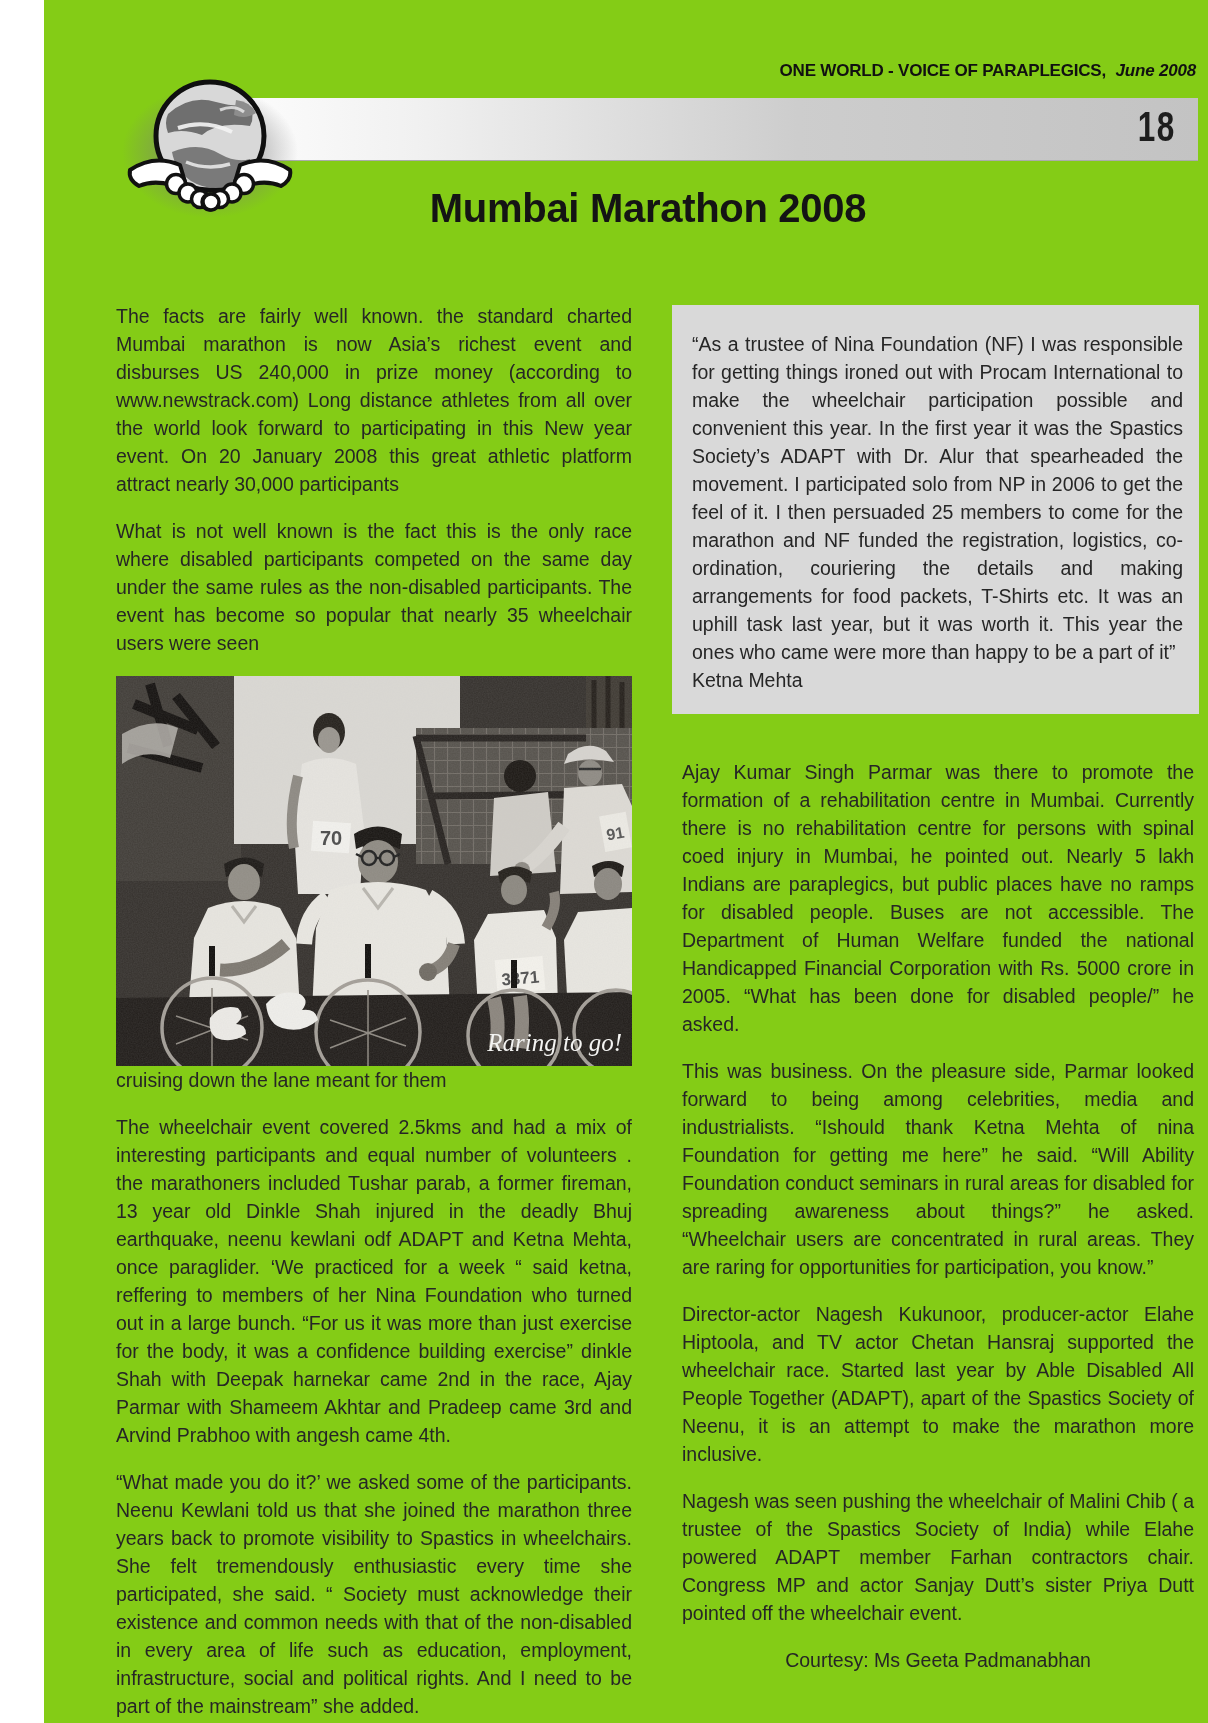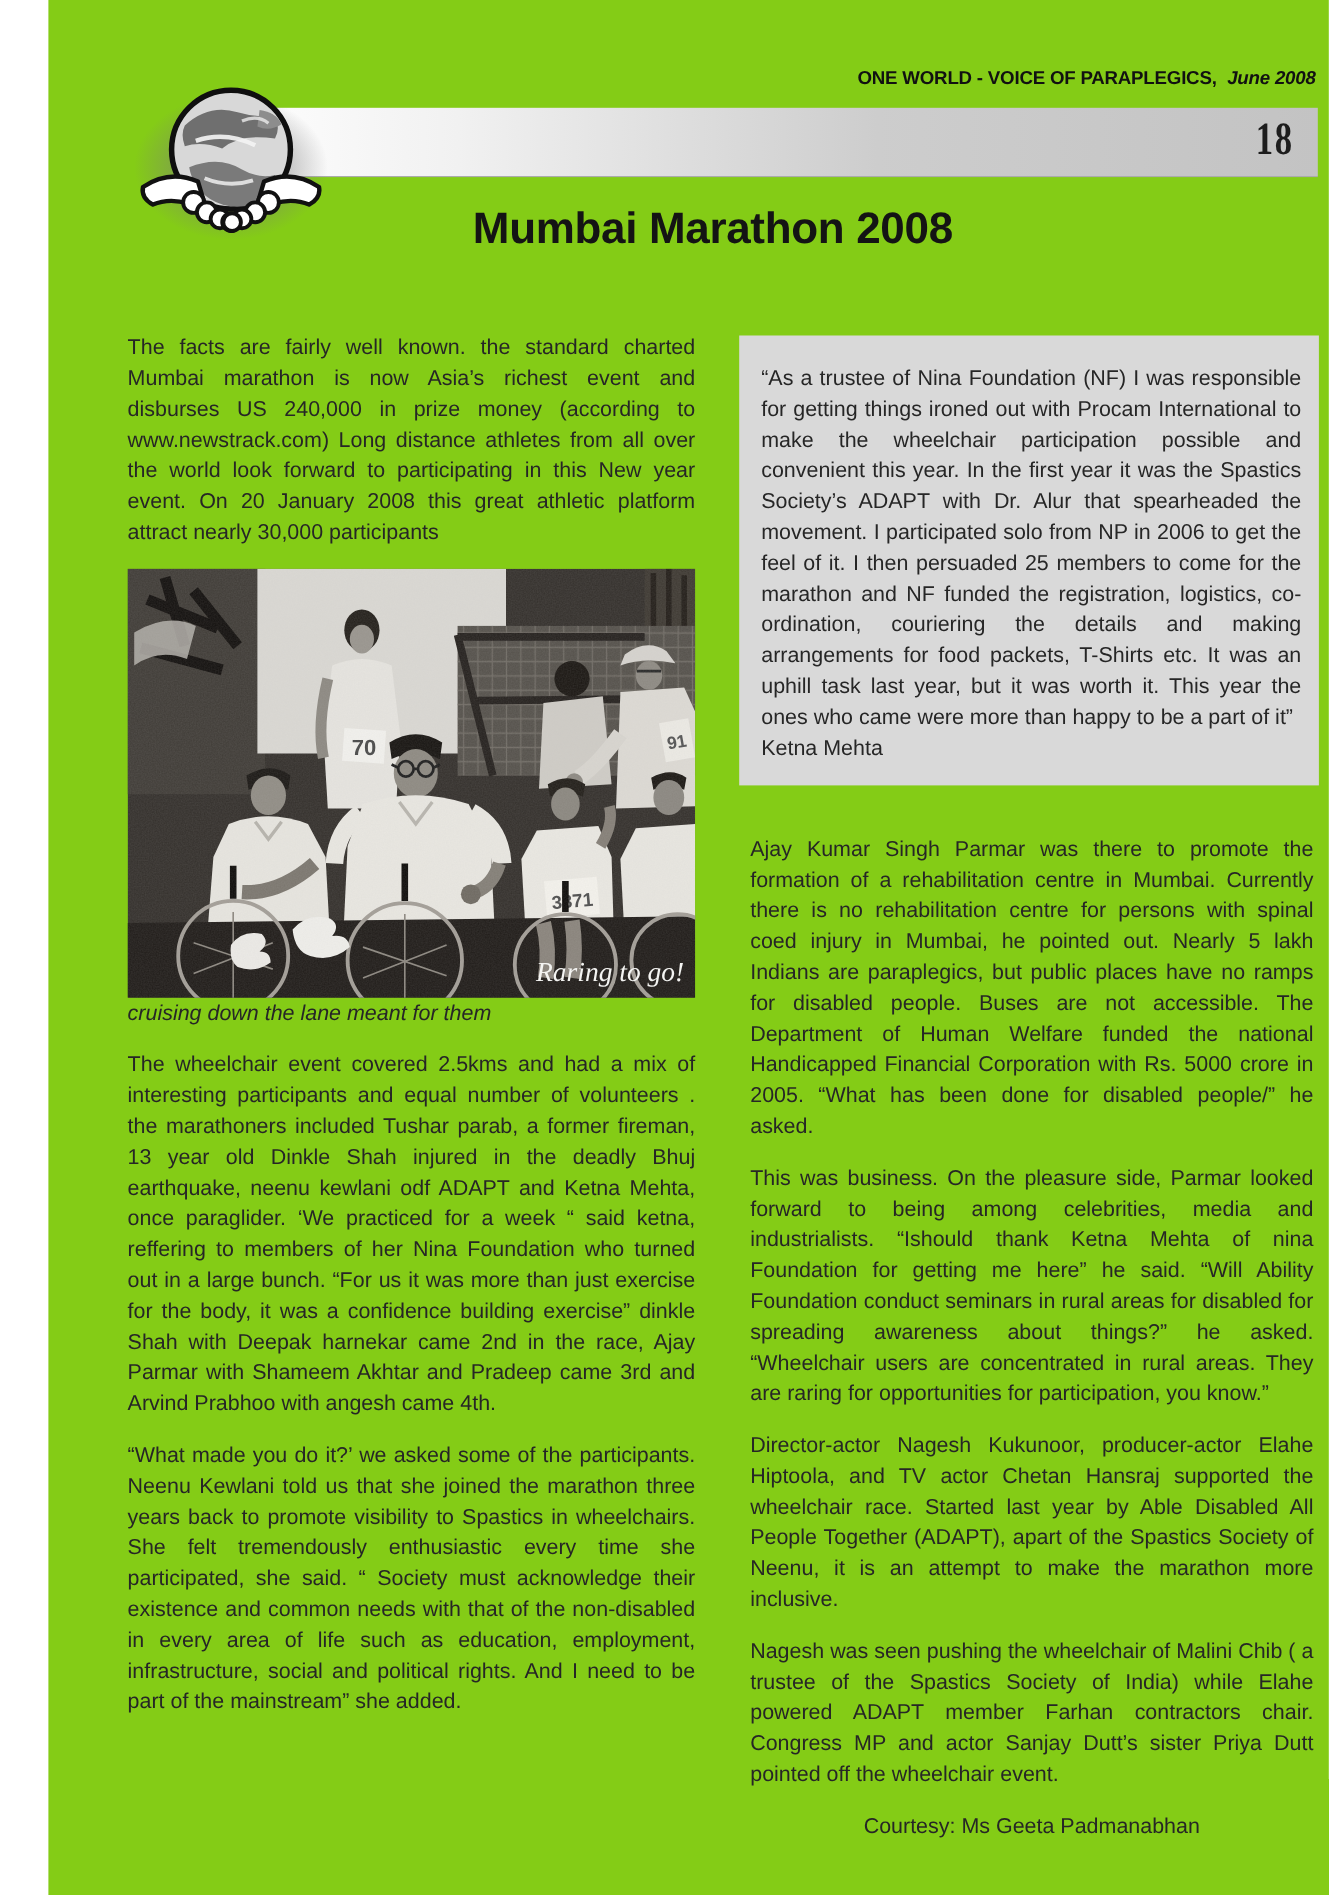--- a/index.html
+++ b/index.html
@@ -5,37 +5,37 @@
   html,body{margin:0;padding:0;background:#ffffff;}
   .page{position:relative;width:1208px;height:1723px;background:#84cc16;overflow:hidden;
         font-family:"Liberation Sans", sans-serif;color:#262626;margin-left:44px;}
 
   .header-line{position:absolute;top:61px;right:56px;font-size:17px;font-weight:bold;
                color:#111;letter-spacing:-0.2px;white-space:nowrap;}
   .header-line .issue{font-style:italic;margin-left:5px;}
 
   .banner{position:absolute;left:152px;top:98px;width:1002px;height:62px;
           background:linear-gradient(to right,#ffffff 0%,#f1f1f1 22%,#cdcdcd 60%,#c3c3c3 100%);
-          border-bottom:1px solid #ababab;font-family:Liberation Serif, serif;}
+          border-bottom:1px solid #ababab;}
   .pagenum{position:absolute;right:22px;top:8px;font-size:42px;font-weight:bold;color:#1d1d1d;
            transform:scaleX(0.75);transform-origin:right center;letter-spacing:2px;line-height:1;}
 
   .logo{position:absolute;left:76px;top:70px;width:180px;height:152px;}
 
   .title{position:absolute;left:0;top:186px;width:1208px;margin:0;text-align:center;
          font-size:40px;font-weight:bold;color:#141414;letter-spacing:-0.3px;}
 
   .col{position:absolute;top:302px;font-size:19.5px;line-height:28px;text-align:justify;}
   .col p{margin:0 0 19px 0;}
   .col-left{left:72px;width:516px;}
   .col-right{left:638px;width:512px;}
 
   .photo{margin:3px 0 0 0;width:516px;height:390px;line-height:0;}
   .photo svg{display:block;}
-  .caption-cont{margin:25px 0 19px 0;font-style:italic;}
+  .caption-cont{margin:25px 0 19px 0;}
 
   .quote-box{background:#d9d9d9;box-sizing:border-box;width:527px;margin:3px 0 44px -10px;
              padding:25px 16px 20px 20px;}
   .quote-box p{margin:0;}
   .quote-box .attribution{margin-top:0;text-align:left;}
 
   .courtesy{margin:0 !important;text-align:center;}
 </style>
 </head>
 <body>
@@ -84,20 +84,21 @@
         <circle cx="100" cy="129" r="8.5"></circle>
           <circle cx="91" cy="132" r="8"></circle>
       </g>
     </svg>
   </div>
 
   <h1 class="title">Mumbai Marathon 2008</h1>
 
   <div class="col col-left">
     <p>The facts are fairly well known. the standard charted Mumbai marathon is now Asia’s richest event and disburses US 240,000 in prize money (according to www.newstrack.com) Long distance athletes from all over the world look forward to participating in this New year event. On 20 January 2008 this great athletic platform attract nearly 30,000 participants</p>
+    <p>What is not well known is the fact this is the only race where disabled participants competed on the same day under the same rules as the non-disabled participants. The event has become so popular that nearly 35 wheelchair users were seen</p>
 
     <figure class="photo">
       <svg viewBox="0 0 516 390" width="516" height="390">
         <defs>
           <pattern id="mesh" width="13" height="13" patternUnits="userSpaceOnUse">
             <path d="M0,6.5 H13 M6.5,0 V13" stroke="#7b766f" stroke-width="1.1" fill="none"></path>
           </pattern>
           <filter id="grainF" x="0" y="0" width="100%" height="100%">
             <feTurbulence type="fractalNoise" baseFrequency="0.8" numOctaves="2" seed="7" result="t"></feTurbulence>
             <feColorMatrix in="t" type="matrix" values="0 0 0 0 0.55  0 0 0 0 0.55  0 0 0 0 0.55  0 0 0 0.6 0"></feColorMatrix>

